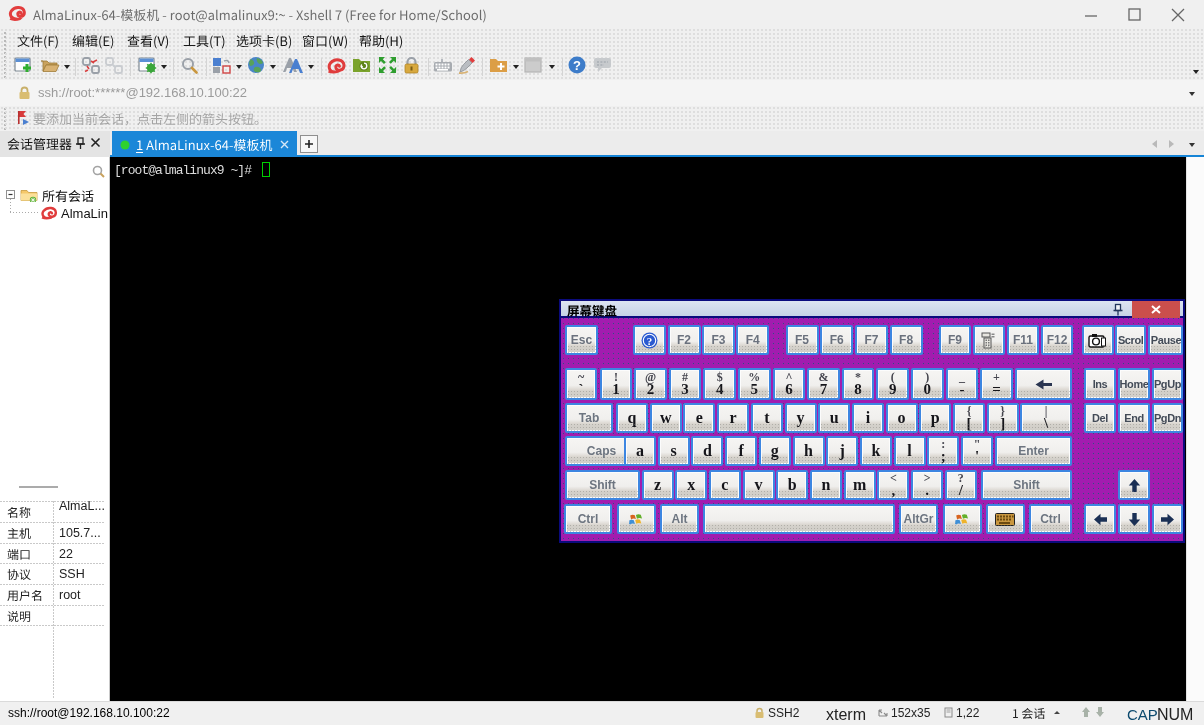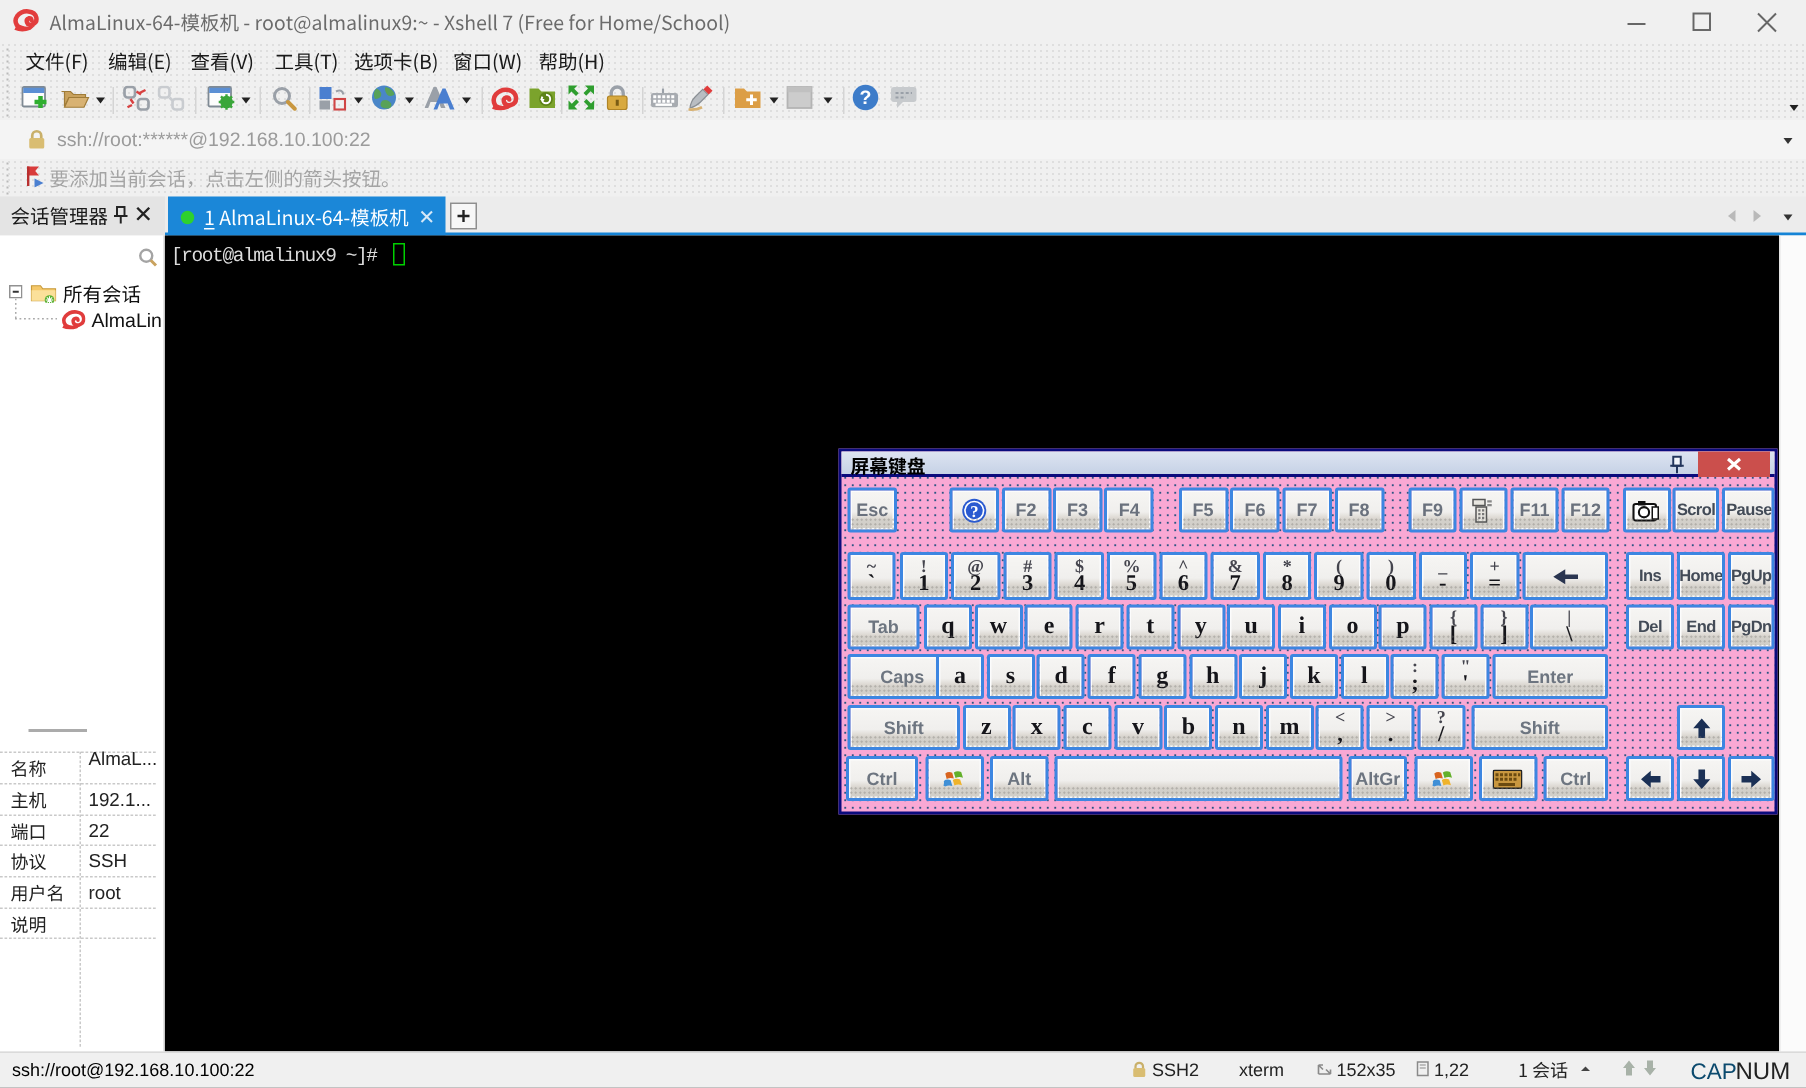--- a/index.html
+++ b/index.html
@@ -288,21 +288,21 @@
 <div class="abs" style="left:0;top:605px;width:104px;height:1px;background-image:linear-gradient(90deg,#c9c9c9 55%,transparent 45%);background-size:3px 1px"></div>
 <div class="abs" style="left:0;top:625px;width:104px;height:1px;background-image:linear-gradient(90deg,#c9c9c9 55%,transparent 45%);background-size:3px 1px"></div>
 <div class="abs" style="left:53px;top:501px;width:1px;height:197px;background-image:linear-gradient(#c9c9c9 55%,transparent 45%);background-size:1px 3px"></div>
 <svg style="position:absolute;left:7px;top:505px;overflow:visible" width="24" height="16">
     <path transform="translate(0,12.0)" d="M3.2 -6.3C3.8 -5.9 4.5 -5.4 5.0 -4.9C3.6 -4.1 2.1 -3.6 0.6 -3.3C0.7 -3.1 0.9 -2.7 1.0 -2.4C1.7 -2.6 2.4 -2.8 3.0 -3.0V0.9H3.9V0.3H9.3V0.9H10.2V-4.1H5.4C7.4 -5.1 9.1 -6.6 10.1 -8.6L9.5 -8.9L9.4 -8.9H5.1C5.4 -9.2 5.7 -9.6 5.9 -9.9L4.9 -10.1C4.2 -9.0 2.8 -7.6 0.8 -6.7C1.0 -6.6 1.3 -6.2 1.5 -6.0C2.6 -6.6 3.6 -7.3 4.3 -8.1H8.8C8.1 -7.0 7.0 -6.1 5.8 -5.3C5.3 -5.8 4.5 -6.4 3.9 -6.9ZM9.3 -0.5H3.9V-3.3H9.3Z M18.1 -5.4C17.9 -3.9 17.4 -2.4 16.7 -1.4C16.9 -1.3 17.3 -1.1 17.4 -1.0C18.1 -2.0 18.7 -3.6 19.0 -5.2ZM21.4 -5.3C21.9 -4.0 22.4 -2.2 22.6 -1.1L23.4 -1.4C23.2 -2.5 22.7 -4.2 22.2 -5.5ZM18.4 -10.1C18.1 -8.5 17.6 -7.0 16.9 -6.0V-6.6H15.3V-8.8C15.9 -8.9 16.5 -9.1 16.9 -9.3L16.4 -10.0C15.5 -9.6 14.0 -9.2 12.8 -9.0C12.9 -8.8 13.0 -8.5 13.0 -8.3C13.5 -8.4 14.0 -8.5 14.5 -8.6V-6.6H12.6V-5.8H14.4C13.9 -4.4 13.1 -2.9 12.4 -2.0C12.5 -1.8 12.8 -1.5 12.8 -1.2C13.4 -2.0 14.0 -3.1 14.5 -4.3V1.0H15.3V-4.4C15.7 -3.9 16.2 -3.2 16.4 -2.9L16.9 -3.6C16.7 -3.9 15.7 -5.0 15.3 -5.3V-5.8H16.8L16.7 -5.7C16.9 -5.6 17.3 -5.4 17.5 -5.3C17.9 -5.9 18.3 -6.7 18.6 -7.6H19.8V-0.1C19.8 0.0 19.8 0.1 19.6 0.1C19.5 0.1 18.9 0.1 18.4 0.1C18.5 0.3 18.6 0.7 18.7 0.9C19.5 0.9 20.0 0.9 20.3 0.8C20.6 0.6 20.7 0.4 20.7 -0.1V-7.6H22.4C22.2 -7.2 21.9 -6.7 21.7 -6.3L22.5 -6.1C22.8 -6.8 23.2 -7.6 23.5 -8.4L22.9 -8.5L22.8 -8.5H18.9C19.0 -8.9 19.2 -9.4 19.2 -9.9Z" fill="#222222"></path>
   </svg>
 <div class="abs" style="left:59px;top:499px;font-size:12.5px;color:#222">AlmaL...</div>
 <svg style="position:absolute;left:7px;top:526px;overflow:visible" width="24" height="16">
     <path transform="translate(0,12.0)" d="M4.5 -9.5C5.2 -9.0 6.1 -8.2 6.5 -7.7H1.2V-6.8H5.5V-4.2H1.8V-3.3H5.5V-0.3H0.7V0.6H11.4V-0.3H6.5V-3.3H10.3V-4.2H6.5V-6.8H10.8V-7.7H6.9L7.4 -8.1C7.0 -8.7 6.0 -9.5 5.2 -10.0Z M18.0 -9.4V-5.5C18.0 -3.7 17.8 -1.3 16.2 0.4C16.4 0.5 16.7 0.8 16.9 1.0C18.6 -0.8 18.9 -3.5 18.9 -5.5V-8.5H21.1V-0.8C21.1 0.2 21.2 0.4 21.4 0.6C21.6 0.8 21.8 0.8 22.1 0.8C22.2 0.8 22.5 0.8 22.7 0.8C22.9 0.8 23.1 0.8 23.3 0.7C23.5 0.6 23.6 0.3 23.7 0.0C23.7 -0.3 23.7 -1.2 23.7 -1.9C23.5 -1.9 23.2 -2.1 23.1 -2.3C23.1 -1.5 23.0 -0.8 23.0 -0.5C23.0 -0.3 23.0 -0.2 22.9 -0.1C22.8 -0.0 22.7 0.0 22.6 0.0C22.5 0.0 22.4 0.0 22.3 0.0C22.2 0.0 22.1 -0.0 22.1 -0.1C22.0 -0.1 22.0 -0.3 22.0 -0.7V-9.4ZM14.6 -10.1V-7.5H12.6V-6.6H14.5C14.1 -5.0 13.2 -3.1 12.3 -2.1C12.5 -1.9 12.7 -1.5 12.8 -1.3C13.5 -2.1 14.1 -3.5 14.6 -4.9V0.9H15.5V-4.6C16.0 -4.0 16.5 -3.2 16.8 -2.8L17.3 -3.6C17.1 -3.9 15.9 -5.1 15.5 -5.6V-6.6H17.3V-7.5H15.5V-10.1Z" fill="#222222"></path>
   </svg>
-<div class="abs" style="left:59px;top:526px;font-size:12.5px;color:#222">192.1...</div>
+<div class="abs" style="left:59px;top:526px;font-size:12.5px;color:#222">105.7...</div>
 <svg style="position:absolute;left:7px;top:547px;overflow:visible" width="24" height="16">
     <path transform="translate(0,12.0)" d="M0.6 -7.8V-7.0H4.6V-7.8ZM1.0 -6.3C1.2 -4.9 1.5 -3.2 1.5 -2.0L2.2 -2.1C2.2 -3.3 2.0 -5.0 1.7 -6.4ZM1.8 -9.7C2.1 -9.2 2.4 -8.4 2.6 -7.9L3.4 -8.2C3.2 -8.7 2.9 -9.4 2.6 -10.0ZM4.9 -3.8V0.9H5.7V-3.1H6.8V0.8H7.5V-3.1H8.6V0.8H9.3V-3.1H10.4V0.1C10.4 0.2 10.4 0.3 10.3 0.3C10.2 0.3 9.9 0.3 9.5 0.3C9.6 0.5 9.8 0.8 9.8 1.0C10.3 1.0 10.7 1.0 10.9 0.8C11.2 0.7 11.2 0.5 11.2 0.1V-3.8H8.1L8.4 -4.9H11.5V-5.7H4.5V-4.9H7.4C7.4 -4.6 7.3 -4.2 7.2 -3.8ZM5.0 -9.5V-6.6H11.1V-9.5H10.2V-7.4H8.4V-10.1H7.5V-7.4H5.9V-9.5ZM3.5 -6.5C3.3 -5.1 3.0 -3.0 2.8 -1.6C1.9 -1.4 1.1 -1.3 0.5 -1.1L0.7 -0.2C1.9 -0.5 3.3 -0.9 4.7 -1.3L4.6 -2.1L3.5 -1.8C3.8 -3.1 4.1 -4.9 4.3 -6.4Z M13.5 -8.8V0.7H14.5V-0.4H21.6V0.6H22.5V-8.8ZM14.5 -1.3V-7.9H21.6V-1.3Z" fill="#222222"></path>
   </svg>
 <div class="abs" style="left:59px;top:547px;font-size:12.5px;color:#222">22</div>
 <svg style="position:absolute;left:7px;top:567px;overflow:visible" width="24" height="16">
     <path transform="translate(0,12.0)" d="M4.6 -5.7C4.4 -4.5 4.0 -3.4 3.5 -2.6C3.7 -2.5 4.0 -2.3 4.2 -2.2C4.7 -3.0 5.2 -4.3 5.4 -5.5ZM10.1 -5.5C10.4 -4.4 10.7 -2.9 10.8 -2.1L11.7 -2.3C11.5 -3.1 11.2 -4.5 10.8 -5.7ZM1.9 -10.1V-7.3H0.6V-6.4H1.9V0.9H2.8V-6.4H4.1V-7.3H2.8V-10.1ZM6.6 -10.0V-7.8V-7.8H4.5V-6.9H6.6C6.5 -4.6 6.0 -1.8 3.4 0.4C3.6 0.5 3.9 0.8 4.1 1.0C6.9 -1.4 7.4 -4.4 7.4 -6.9H9.1C9.0 -2.3 8.9 -0.6 8.5 -0.2C8.4 -0.0 8.3 0.0 8.1 0.0C7.8 0.0 7.2 0.0 6.5 -0.1C6.7 0.2 6.8 0.6 6.8 0.8C7.4 0.9 8.1 0.9 8.4 0.8C8.8 0.8 9.1 0.7 9.3 0.3C9.7 -0.2 9.9 -2.0 10.0 -7.3C10.0 -7.5 10.0 -7.8 10.0 -7.8H7.5V-7.8V-10.0Z M18.5 -9.5C19.0 -8.7 19.5 -7.6 19.7 -7.0L20.5 -7.4C20.3 -8.0 19.8 -9.0 19.3 -9.8ZM13.4 -9.3C13.9 -8.7 14.5 -7.9 14.9 -7.4L15.5 -8.0C15.2 -8.4 14.6 -9.2 14.0 -9.7ZM22.0 -9.3C21.6 -6.8 21.0 -4.6 19.7 -2.8C18.5 -4.5 17.7 -6.6 17.3 -9.2L16.5 -9.0C17.0 -6.2 17.7 -3.8 19.1 -2.0C18.2 -1.1 17.1 -0.3 15.7 0.3C15.9 0.5 16.2 0.8 16.3 1.0C17.7 0.4 18.8 -0.4 19.6 -1.3C20.5 -0.3 21.7 0.4 23.1 1.0C23.2 0.8 23.5 0.4 23.7 0.2C22.3 -0.3 21.2 -1.1 20.3 -2.1C21.7 -4.0 22.4 -6.5 22.9 -9.2ZM12.6 -6.3V-5.4H14.2V-1.2C14.2 -0.6 13.9 -0.2 13.7 0.0C13.9 0.1 14.1 0.5 14.2 0.6C14.4 0.4 14.7 0.2 16.9 -1.3C16.8 -1.5 16.6 -1.9 16.6 -2.1L15.1 -1.1V-6.3Z" fill="#222222"></path>
   </svg>
 <div class="abs" style="left:59px;top:567px;font-size:12.5px;color:#222">SSH</div>
 <svg style="position:absolute;left:7px;top:588px;overflow:visible" width="36" height="16">
     <path transform="translate(0,12.0)" d="M1.8 -9.2V-4.9C1.8 -3.2 1.7 -1.1 0.4 0.4C0.6 0.5 0.9 0.8 1.1 1.0C2.0 0.0 2.4 -1.4 2.6 -2.7H5.6V0.9H6.5V-2.7H9.8V-0.3C9.8 -0.0 9.7 0.0 9.4 0.0C9.2 0.0 8.4 0.1 7.5 0.0C7.7 0.3 7.8 0.7 7.9 0.9C9.0 0.9 9.7 0.9 10.1 0.7C10.5 0.6 10.6 0.3 10.6 -0.3V-9.2ZM2.7 -8.4H5.6V-6.4H2.7ZM9.8 -8.4V-6.4H6.5V-8.4ZM2.7 -5.6H5.6V-3.6H2.7C2.7 -4.0 2.7 -4.5 2.7 -4.9ZM9.8 -5.6V-3.6H6.5V-5.6Z M15.0 -7.4H21.2V-5.0H15.0L15.0 -5.6ZM17.3 -9.9C17.5 -9.4 17.8 -8.7 17.9 -8.2H14.0V-5.6C14.0 -3.8 13.9 -1.3 12.4 0.5C12.6 0.6 13.0 0.9 13.2 1.0C14.4 -0.4 14.8 -2.4 14.9 -4.1H21.2V-3.3H22.1V-8.2H18.3L18.9 -8.4C18.7 -8.9 18.4 -9.6 18.2 -10.1Z M27.2 -6.3C27.8 -5.9 28.5 -5.4 29.0 -4.9C27.6 -4.1 26.1 -3.6 24.6 -3.3C24.7 -3.1 24.9 -2.7 25.0 -2.4C25.7 -2.6 26.4 -2.8 27.0 -3.0V0.9H27.9V0.3H33.3V0.9H34.2V-4.1H29.4C31.4 -5.1 33.1 -6.6 34.1 -8.6L33.5 -8.9L33.4 -8.9H29.1C29.4 -9.2 29.7 -9.6 29.9 -9.9L28.9 -10.1C28.2 -9.0 26.8 -7.6 24.8 -6.7C25.0 -6.6 25.3 -6.2 25.5 -6.0C26.6 -6.6 27.6 -7.3 28.3 -8.1H32.8C32.1 -7.0 31.0 -6.1 29.8 -5.3C29.3 -5.8 28.5 -6.4 27.9 -6.9ZM33.3 -0.5H27.9V-3.3H33.3Z" fill="#222222"></path>
@@ -311,21 +311,21 @@
 <svg style="position:absolute;left:7px;top:609px;overflow:visible" width="24" height="16">
     <path transform="translate(0,12.0)" d="M1.3 -9.3C2.0 -8.7 2.8 -7.8 3.2 -7.3L3.8 -8.0C3.4 -8.5 2.6 -9.3 1.9 -9.8ZM5.5 -6.9H9.6V-4.7H5.5ZM2.1 0.5C2.3 0.3 2.6 -0.0 4.9 -1.7C4.8 -1.8 4.6 -2.2 4.6 -2.5L3.2 -1.5V-6.3H0.5V-5.4H2.3V-1.4C2.3 -0.9 1.8 -0.5 1.6 -0.3C1.8 -0.1 2.0 0.3 2.1 0.5ZM4.6 -7.7V-3.9H6.1C6.0 -1.9 5.6 -0.5 3.6 0.3C3.8 0.4 4.0 0.8 4.1 1.0C6.3 0.1 6.9 -1.6 7.0 -3.9H8.1V-0.4C8.1 0.5 8.3 0.8 9.2 0.8C9.4 0.8 10.2 0.8 10.4 0.8C11.2 0.8 11.4 0.4 11.5 -1.2C11.3 -1.2 10.9 -1.4 10.7 -1.5C10.7 -0.2 10.6 -0.0 10.3 -0.0C10.2 -0.0 9.5 -0.0 9.3 -0.0C9.0 -0.0 9.0 -0.1 9.0 -0.4V-3.9H10.5V-7.7H9.2C9.6 -8.3 9.9 -9.1 10.2 -9.8L9.3 -10.1C9.1 -9.3 8.6 -8.4 8.3 -7.7H6.2L7.0 -8.0C6.8 -8.6 6.3 -9.4 5.9 -10.0L5.1 -9.7C5.6 -9.1 6.0 -8.2 6.2 -7.7Z M16.1 -5.4V-3.0H13.8V-5.4ZM16.1 -6.2H13.8V-8.5H16.1ZM13.0 -9.3V-1.1H13.8V-2.2H16.9V-9.3ZM22.2 -8.7V-6.6H18.9V-8.7ZM18.0 -9.6V-5.3C18.0 -3.4 17.8 -1.1 15.8 0.4C16.0 0.6 16.3 0.9 16.4 1.0C17.8 -0.0 18.4 -1.5 18.7 -2.9H22.2V-0.2C22.2 -0.0 22.2 0.1 21.9 0.1C21.7 0.1 21.0 0.1 20.2 0.0C20.3 0.3 20.5 0.7 20.5 0.9C21.6 0.9 22.2 0.9 22.6 0.8C23.0 0.6 23.1 0.3 23.1 -0.2V-9.6ZM22.2 -5.8V-3.7H18.8C18.9 -4.2 18.9 -4.8 18.9 -5.3V-5.8Z" fill="#222222"></path>
   </svg>
 <div class="abs tex" style="left:0px;top:701px;width:1204px;height:24px;background:#f0f0f0;border-top:1px solid #dadada"></div>
 <div class="abs" style="left:8px;top:706px;font-size:12px;color:#000000">ssh://root@192.168.10.100:22</div>
 <svg class="abs" style="left:754px;top:707px;" width="11" height="12" viewBox="0 0 11 12">
     <path d="M3 5 V4 a2.5 2.5 0 0 1 5 0 V5" stroke="#c9b06a" stroke-width="1.5" fill="none"></path>
     <rect x="1.5" y="5" width="8" height="6" rx="1" fill="#d9bd72"></rect>
   </svg>
 <div class="abs" style="left:768px;top:706px;font-size:12px;color:#222">SSH2</div>
-<div class="abs" style="left:826px;top:706px;font-size:12px;color:#222">xterm</div>
+<div class="abs" style="left:826px;top:706px;font-size:16px;color:#222">xterm</div>
 <div class="abs" style="left:891px;top:706px;font-size:12px;color:#222">152x35</div>
 <div class="abs" style="left:956px;top:706px;font-size:12px;color:#222">1,22</div>
 <div class="abs" style="left:1127px;top:706px;font-size:15px;color:#0c4a6e">CAP</div>
 <div class="abs" style="left:1157px;top:706px;font-size:16px;color:#222">NUM</div>
 <svg class="abs" style="left:877px;top:708px;" width="12" height="10" viewBox="0 0 12 10">
     <path d="M2 8 h8 M2 8 V2 M2 2 h3 M2 2 l3 3 M10 8 v-3 M10 8 l-3 -3" stroke="#8a8a8a" stroke-width="1.1" fill="none"></path>
   </svg>
 <svg class="abs" style="left:944px;top:707px;" width="10" height="11" viewBox="0 0 10 11">
     <rect x="1" y="1" width="7" height="9" fill="none" stroke="#8a8a8a" stroke-width="1"></rect>
     <path d="M2.5 3 h4 M2.5 5 h4" stroke="#8a8a8a" stroke-width=".8"></path>
@@ -333,21 +333,21 @@
 <svg style="position:absolute;left:1012px;top:706px;overflow:visible" width="33" height="16">
     <path transform="translate(0,12.0)" d="M1.1 0.0H5.9V-0.9H4.1V-8.8H3.3C2.8 -8.5 2.2 -8.3 1.5 -8.2V-7.5H3.0V-0.9H1.1Z M11.2 0.7C11.7 0.5 12.4 0.5 18.7 -0.1C19.0 0.3 19.2 0.6 19.4 0.9L20.2 0.5C19.7 -0.4 18.5 -1.7 17.5 -2.7L16.7 -2.3C17.2 -1.9 17.7 -1.4 18.1 -0.9L12.6 -0.4C13.5 -1.2 14.3 -2.2 15.1 -3.2H20.4V-4.0H10.4V-3.2H13.8C13.1 -2.1 12.2 -1.2 11.8 -0.9C11.5 -0.5 11.2 -0.3 10.9 -0.2C11.0 0.0 11.2 0.5 11.2 0.7ZM15.4 -10.1C14.3 -8.5 12.2 -6.9 9.9 -6.0C10.1 -5.8 10.4 -5.4 10.5 -5.2C11.2 -5.5 11.9 -5.9 12.5 -6.3V-5.5H18.2V-6.4H12.7C13.7 -7.0 14.6 -7.8 15.4 -8.6C16.1 -7.9 17.1 -7.1 18.2 -6.4C18.9 -6.0 19.6 -5.6 20.3 -5.3C20.4 -5.6 20.7 -5.9 20.9 -6.1C19.0 -6.8 17.0 -8.1 15.9 -9.2L16.3 -9.7Z M22.5 -9.2C23.1 -8.7 23.9 -7.9 24.3 -7.4L24.9 -8.1C24.5 -8.5 23.7 -9.3 23.1 -9.8ZM26.4 -3.5V1.0H27.2V0.5H31.2V0.9H32.2V-3.5H29.7V-5.5H32.9V-6.4H29.7V-8.7C30.6 -8.9 31.5 -9.1 32.2 -9.3L31.6 -10.0C30.2 -9.6 27.8 -9.2 25.7 -9.0C25.8 -8.8 25.9 -8.4 26.0 -8.2C26.9 -8.3 27.8 -8.4 28.8 -8.6V-6.4H25.7V-5.5H28.8V-3.5ZM27.2 -0.3V-2.7H31.2V-0.3ZM21.9 -6.3V-5.4H23.5V-1.3C23.5 -0.7 23.1 -0.3 22.9 -0.1C23.1 0.1 23.3 0.4 23.4 0.6C23.6 0.4 23.9 0.1 26.0 -1.5C25.9 -1.7 25.7 -2.0 25.6 -2.2L24.4 -1.3V-6.3Z" fill="#222222"></path>
   </svg>
 <svg class="abs" style="left:1053px;top:710px;" width="8" height="5" viewBox="0 0 8 5">
     <path d="M1 4 h6 L4 1Z" fill="#444"></path>
   </svg>
 <svg class="abs" style="left:1080px;top:706px;" width="26" height="12" viewBox="0 0 26 12">
     <path d="M6 1 L10 6 H8 v5 H4 V6 H2 Z" fill="#a8b2a8"></path>
     <path d="M20 11 L16 6 h2 V1 h4 V6 h2 Z" fill="#a8b2a8"></path>
   </svg>
-<div class="abs" style="left:559px;top:299px;width:626px;height:244px;border:2px solid #0b0b7d;background:#f9a8d4">
+<div class="abs" style="left:559px;top:299px;width:626px;height:244px;border:2px solid #0b0b7d;background:#a21caf">
 <div style="position:absolute;left:0;top:0;width:622px;height:240px;background-image:radial-gradient(#2b5583 .7px,transparent .8px);background-size:5px 5px">
 <div style="position:absolute;left:0;top:0;width:622px;height:17px;background:linear-gradient(#dde4f1,#c6d2e6);border-bottom:2px solid #0b0b7d"></div>
 <svg style="position:absolute;left:6px;top:2px;overflow:visible" width="50" height="16">
         <path transform="translate(0,12.5)" d="M3.0 -8.8H9.9V-8.0H3.0ZM4.4 -6.4C4.5 -6.1 4.7 -5.7 4.8 -5.4H3.4V-4.2H5.0V-3.1V-2.9H3.1V-1.6H4.8C4.5 -1.0 4.0 -0.4 2.9 0.0C3.2 0.3 3.7 0.8 3.9 1.2C5.5 0.5 6.1 -0.6 6.3 -1.6H8.3V1.1H9.8V-1.6H12.0V-2.9H9.8V-4.2H11.6V-5.4H9.9L10.5 -6.4L9.1 -6.7H11.5V-10.1H1.5V-5.4C1.5 -3.6 1.4 -1.3 0.3 0.3C0.6 0.5 1.3 0.9 1.6 1.2C2.8 -0.6 3.0 -3.4 3.0 -5.4V-6.7H5.5ZM5.8 -6.7H8.9C8.8 -6.3 8.6 -5.9 8.4 -5.4H5.3L6.4 -5.8C6.2 -6.0 6.0 -6.4 5.8 -6.7ZM8.3 -2.9H6.5V-3.0V-4.2H8.3Z M15.8 -6.0H21.7V-5.5H15.8ZM15.8 -7.3H21.7V-6.8H15.8ZM18.0 -2.9V-2.3H16.5C16.7 -2.5 16.9 -2.7 17.1 -2.9ZM19.4 -2.9H20.5C20.7 -2.7 20.9 -2.5 21.1 -2.3H19.4ZM14.4 -8.2V-4.6H16.6C16.5 -4.4 16.4 -4.2 16.3 -4.1H13.1V-2.9H15.1C14.5 -2.5 13.7 -2.1 12.8 -1.8C13.1 -1.5 13.4 -1.0 13.6 -0.7C14.2 -0.9 14.7 -1.1 15.1 -1.4V0.7H16.5V-1.2H18.0V1.1H19.4V-1.2H21.1V-0.6C21.1 -0.4 21.1 -0.4 20.9 -0.4C20.8 -0.4 20.4 -0.4 20.0 -0.4C20.1 -0.1 20.3 0.3 20.4 0.7C21.1 0.7 21.6 0.7 22.0 0.5C22.4 0.3 22.6 0.1 22.6 -0.5V-1.3C23.0 -1.1 23.4 -0.9 23.9 -0.7C24.0 -1.1 24.4 -1.6 24.7 -1.9C23.8 -2.1 22.9 -2.5 22.2 -2.9H24.4V-4.1H17.9L18.2 -4.6H23.2V-8.2ZM20.0 -10.6V-10.0H17.4V-10.6H16.0V-10.0H13.3V-8.8H16.0V-8.4H17.4V-8.8H20.0V-8.4H21.5V-8.8H24.2V-10.0H21.5V-10.6Z M29.3 -10.0V-8.7H30.6C30.3 -7.8 29.9 -7.0 29.8 -6.7C29.6 -6.4 29.4 -6.1 29.2 -6.0V-7.1H26.5C26.8 -7.4 27.0 -7.7 27.2 -8.1H29.2V-9.5H27.8C27.9 -9.8 28.0 -10.0 28.1 -10.3L26.8 -10.7C26.5 -9.5 25.9 -8.4 25.2 -7.6C25.5 -7.4 25.9 -6.7 26.0 -6.4L26.1 -6.5V-5.8H26.8V-4.6H25.6V-3.2H26.8V-1.4C26.8 -0.7 26.4 -0.2 26.2 -0.0C26.4 0.2 26.8 0.8 26.9 1.0C27.1 0.8 27.5 0.5 29.5 -1.0C29.3 -1.3 29.1 -1.8 29.1 -2.2L28.1 -1.4V-3.2H29.3V-3.7C29.5 -2.9 29.8 -2.2 30.1 -1.6C29.7 -0.8 29.2 -0.2 28.6 0.2C28.9 0.5 29.2 0.9 29.3 1.2C29.9 0.8 30.4 0.2 30.9 -0.5C31.9 0.6 33.2 0.9 34.8 0.9H36.8C36.9 0.6 37.0 -0.0 37.2 -0.3C36.7 -0.3 35.3 -0.3 34.9 -0.3C33.5 -0.3 32.2 -0.6 31.4 -1.7C31.7 -2.9 31.9 -4.4 32.0 -6.3L31.3 -6.4L31.1 -6.4H30.9C31.3 -7.3 31.8 -8.5 32.2 -9.7L31.4 -10.2L31.0 -10.0ZM29.6 -4.9C29.6 -5.0 29.6 -5.1 29.8 -5.2H30.8C30.8 -4.4 30.7 -3.8 30.5 -3.2C30.4 -3.5 30.3 -3.8 30.2 -4.2L29.3 -3.9V-4.6H28.1V-5.8H29.0C29.2 -5.6 29.5 -5.1 29.6 -4.9ZM32.4 -9.7V-8.7H33.5V-8.1H31.9V-7.0H33.5V-6.3H32.4V-5.3H33.5V-4.7H32.3V-3.6H33.5V-2.9H32.0V-1.8H33.5V-0.7H34.7V-1.8H36.8V-2.9H34.7V-3.6H36.5V-4.7H34.7V-5.3H36.4V-7.0H37.1V-8.1H36.4V-9.7H34.7V-10.5H33.5V-9.7ZM34.7 -7.0H35.4V-6.3H34.7ZM34.7 -8.1V-8.7H35.4V-8.1Z M38.0 -0.5V0.8H49.5V-0.5H48.2V-3.3H39.6C40.5 -4.0 41.0 -4.9 41.2 -5.7H42.8L42.2 -5.0C42.9 -4.7 43.9 -4.2 44.3 -3.8L45.0 -4.7C45.2 -4.4 45.4 -3.9 45.4 -3.5C46.3 -3.5 46.9 -3.6 47.4 -3.8C47.8 -4.0 48.0 -4.3 48.0 -4.9V-5.7H49.5V-7.0H48.0V-9.7H44.3L44.7 -10.5L43.0 -10.7C43.0 -10.4 42.8 -10.1 42.7 -9.7H39.9V-7.6L39.9 -7.0H38.1V-5.7H39.6C39.4 -5.2 39.0 -4.7 38.3 -4.2C38.6 -4.0 39.2 -3.5 39.4 -3.2V-0.5ZM42.4 -7.7C42.8 -7.5 43.4 -7.3 43.8 -7.0H41.4L41.4 -7.5V-8.5H43.0ZM46.5 -8.5V-7.0H44.8L45.1 -7.6C44.7 -7.9 43.8 -8.3 43.1 -8.5ZM46.5 -5.7V-5.0C46.5 -4.8 46.4 -4.8 46.2 -4.8L45.0 -4.8C44.6 -5.1 43.8 -5.5 43.1 -5.7ZM40.8 -0.5V-2.2H41.8V-0.5ZM43.2 -0.5V-2.2H44.3V-0.5ZM45.6 -0.5V-2.2H46.7V-0.5Z" fill="#000000"></path>
       </svg>
 <svg style="position:absolute;left:551px;top:2px" width="13" height="14" viewBox="0 0 13 14">
         <g stroke="#23365c" stroke-width="1.3" fill="#f2f5fa">
           <rect x="3.5" y="1.5" width="5" height="6"></rect>
           <path d="M1.5 7.5 h9 M6 7.5 v5"></path>
         </g>

